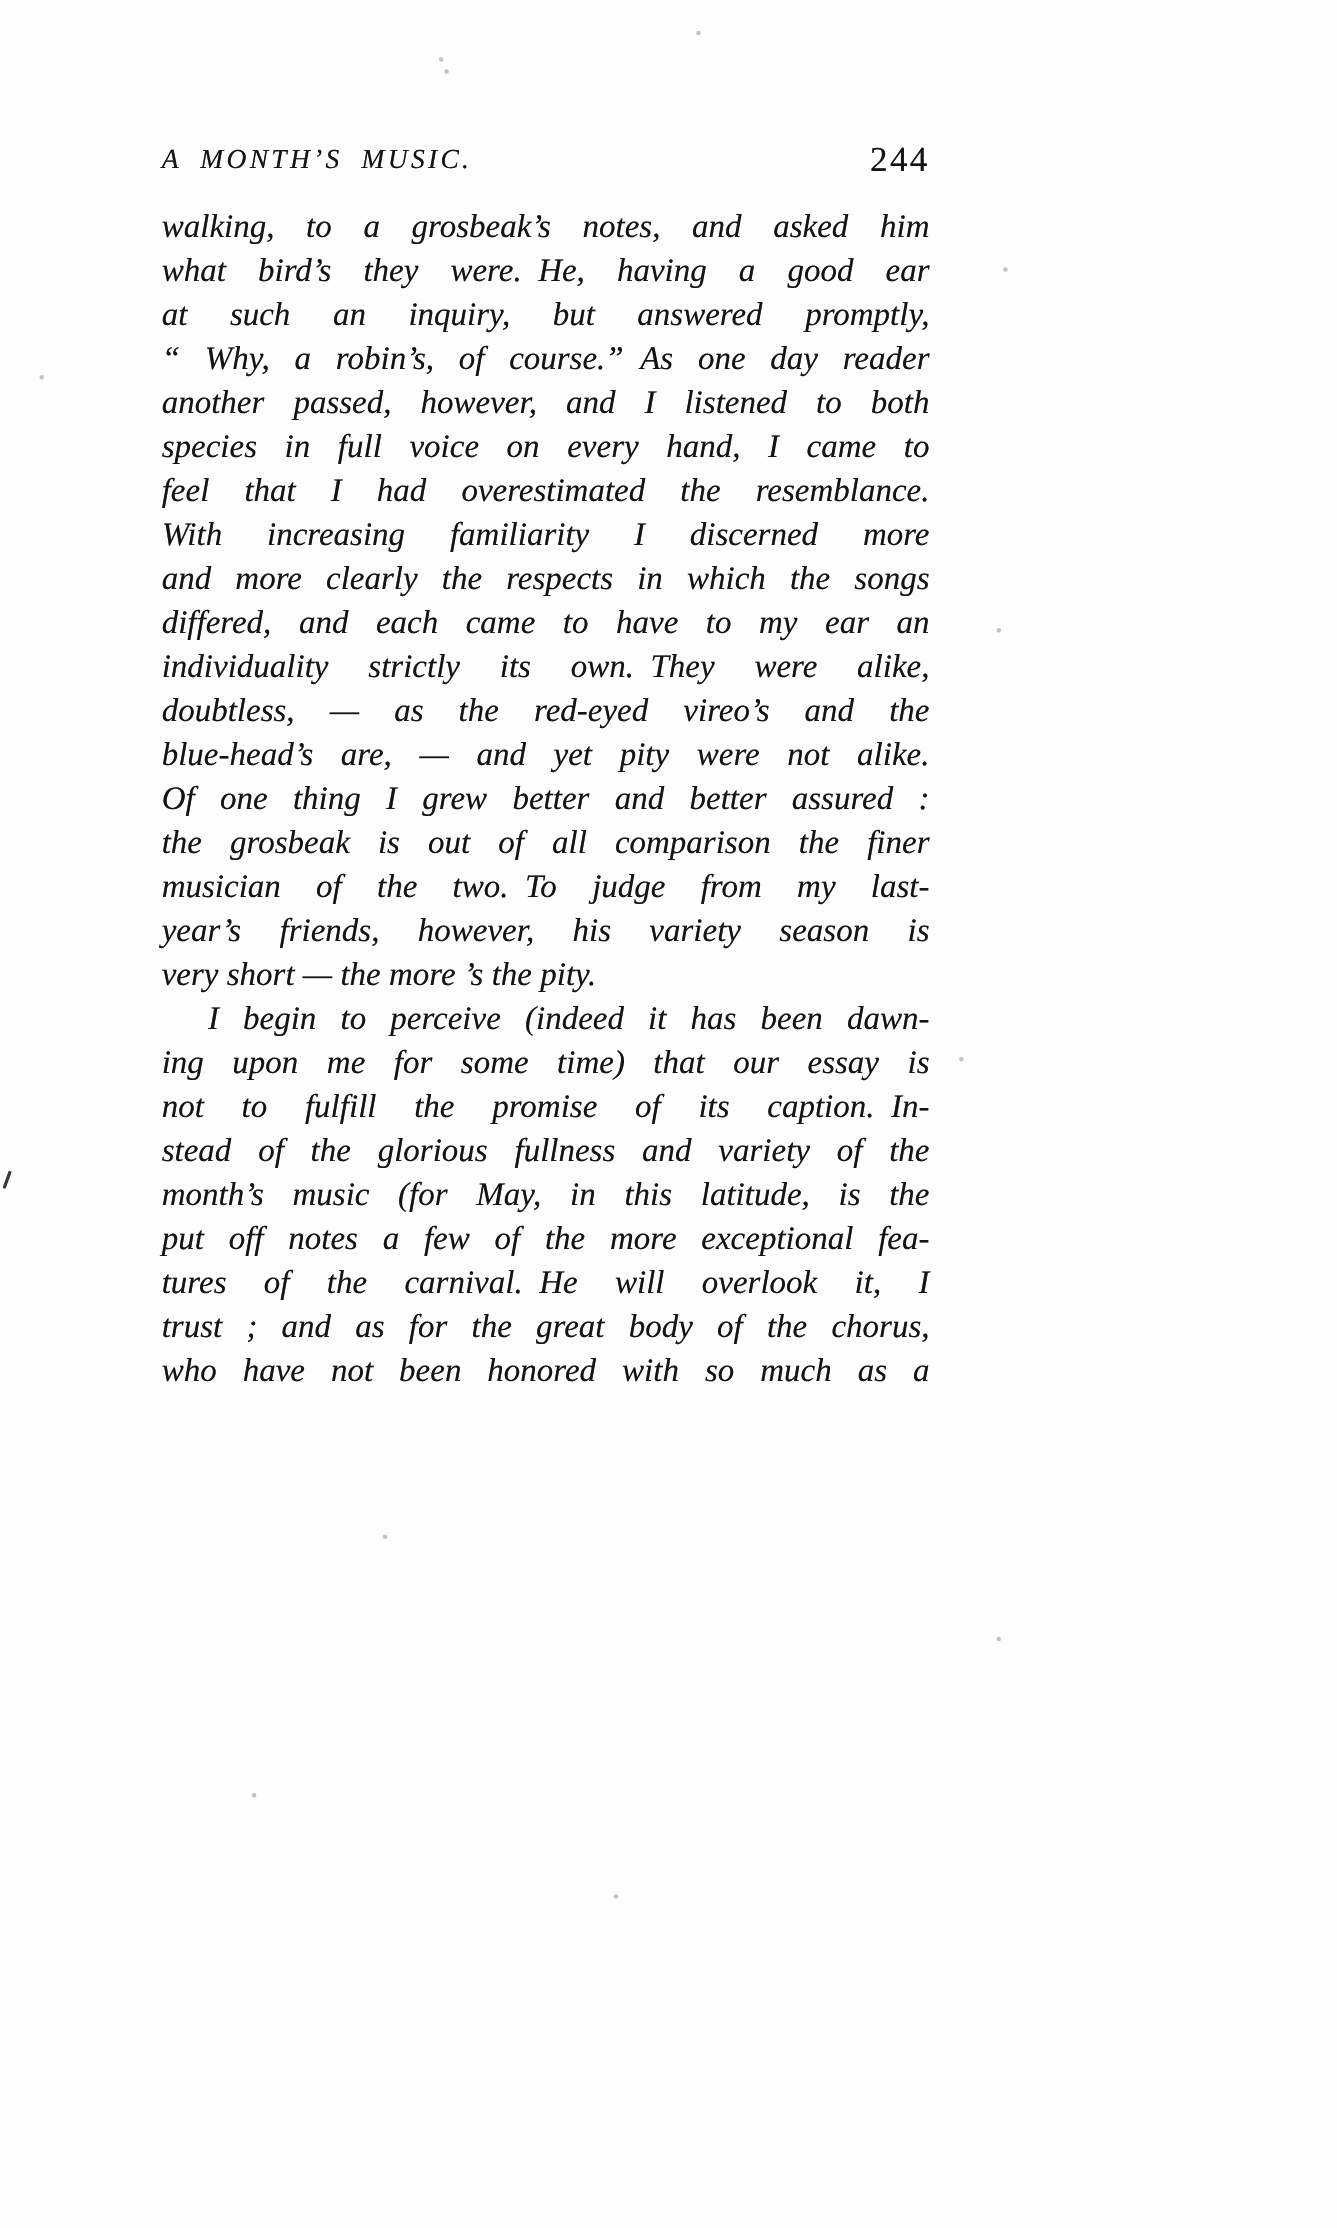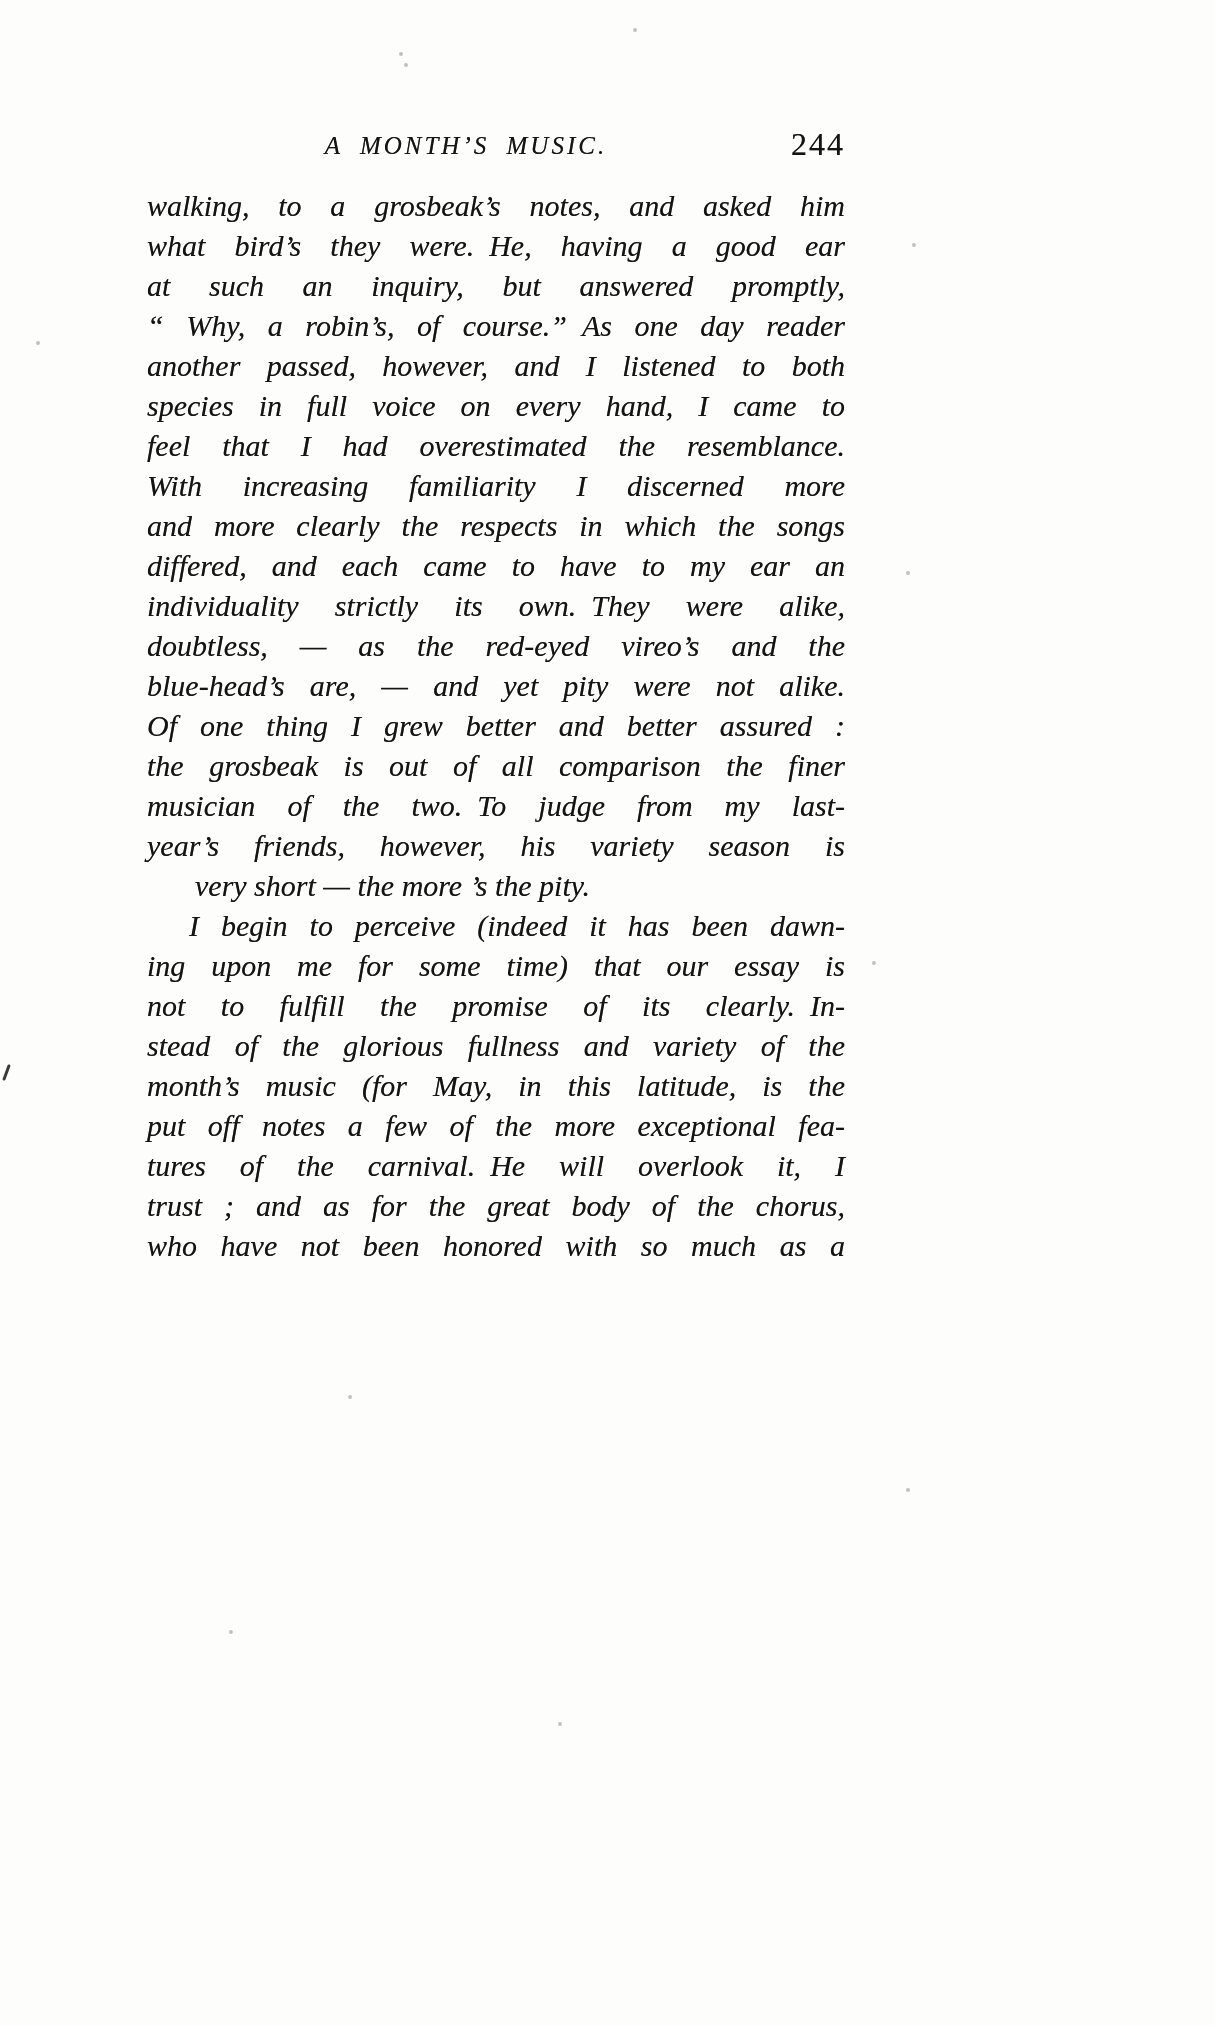--- a/index.html
+++ b/index.html
@@ -23,21 +23,21 @@
   }
   .running-head {
     position: relative;
     height: 46px;
     margin-bottom: 14px;
   }
   .running-title {
     position: absolute;
     left: 0;
     right: 60px;
-    text-align: center;
+    text-align: left;
     font-style: italic;
     font-size: 25px;
     letter-spacing: 3px;
     word-spacing: 8px;
     top: 6px;
     text-shadow: 0 0 0.6px rgba(20,20,20,0.65);
   }
   .page-number {
     position: absolute;
     right: 0;
@@ -51,21 +51,20 @@
     line-height: 40px;
     text-shadow: 0 0 0.6px rgba(20,20,20,0.6);
   }
   .line {
     text-align: justify;
     text-align-last: justify;
     font-style: italic;
   }
   .line.last {
     text-align-last: left;
-    margin-left: 48px;
   }
   .line.indent {
     text-indent: 42px;
   }
   .paragraph {
     margin: 0;
   }
   .speck {
     position: absolute;
     width: 4px;
@@ -114,21 +113,21 @@
       <div class="line">Of one thing I grew better and better assured :</div>
       <div class="line">the grosbeak is out of all comparison the finer</div>
       <div class="line">musician of the two. To judge from my last-</div>
       <div class="line">year’s friends, however, his variety season is</div>
       <div class="line last">very short — the more ’s the pity.</div>
     </div>
 
     <div class="paragraph">
       <div class="line indent">I begin to perceive (indeed it has been dawn-</div>
       <div class="line">ing upon me for some time) that our essay is</div>
-      <div class="line">not to fulfill the promise of its clearly. In-</div>
+      <div class="line">not to fulfill the promise of its caption. In-</div>
       <div class="line">stead of the glorious fullness and variety of the</div>
       <div class="line">month’s music (for May, in this latitude, is the</div>
       <div class="line">put off notes a few of the more exceptional fea-</div>
       <div class="line">tures of the carnival. He will overlook it, I</div>
       <div class="line">trust ; and as for the great body of the chorus,</div>
       <div class="line">who have not been honored with so much as a</div>
     </div>
 
   </div>
 </div>

